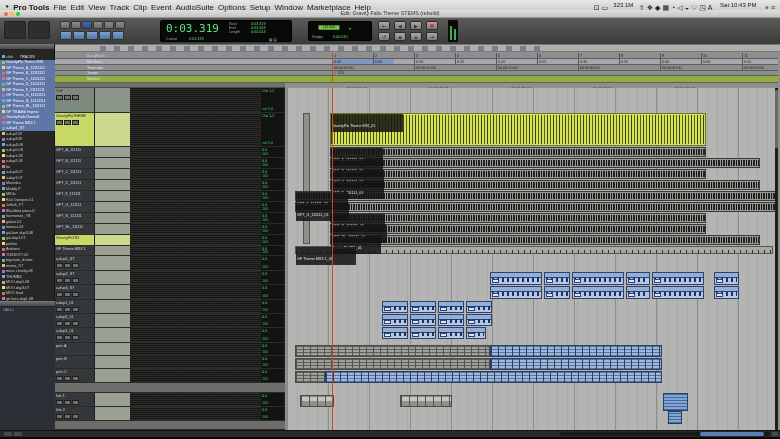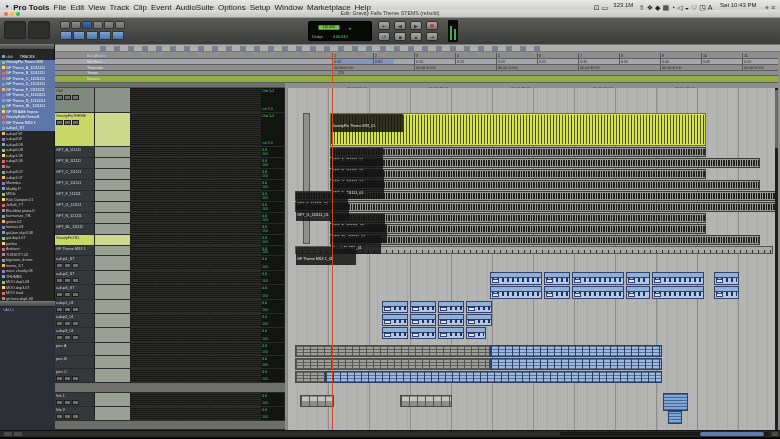--- a/index.html
+++ b/index.html
@@ -175,20 +175,32 @@
         <div class="minibtn" style="left: 115px; top: 3px; width: 10px; height: 8px;"></div>
       </div>
     <div id="mode-row">
         <div class="minibtn blue" style="left: 60px; top: 13px; width: 12px; height: 9px;"></div>
         <div class="minibtn blue" style="left: 73px; top: 13px; width: 12px; height: 9px;"></div>
         <div class="minibtn blue" style="left: 86px; top: 13px; width: 12px; height: 9px;"></div>
         <div class="minibtn blue" style="left: 99px; top: 13px; width: 12px; height: 9px;"></div>
         <div class="minibtn blue" style="left: 112px; top: 13px; width: 12px; height: 9px;"></div>
       </div>
 
+    <div id="counter-panel">
+      <span id="counter-main">0:03.319</span>
+      <span class="t4 cnt-lbl abs" style="left:68px;top:0px;">Start</span>
+      <span class="t4 abs" style="left:90px;top:0px;">0:03.319</span>
+      <span class="t4 cnt-lbl abs" style="left:68px;top:4px;">End</span>
+      <span class="t4 abs" style="left:90px;top:4px;">0:03.343</span>
+      <span class="t4 cnt-lbl abs" style="left:68px;top:8px;">Length</span>
+      <span class="t4 abs" style="left:90px;top:8px;">0:00.024</span>
+      <span class="t4 cnt-lbl abs" style="left:5px;top:15px;">Cursor</span>
+      <span class="t4 abs" style="left:28px;top:15px;">0:03.319</span>
+      <span class="t4 abs" style="left:108px;top:15px;color:#9aa59c;">▦ ▤</span>
+    </div>
 
     <div id="grid-panel">
       <span class="grid-box t4c" style="display:block;">1|0.000</span>
       <span class="t4 abs" style="left:40px;top:3px;color:#56e27d;">▾</span>
       <span class="t4 abs" style="left:3px;top:12px;color:#9aa59c;">Nudge</span>
       <span class="t4 abs" style="left:24px;top:12px;color:#56e27d;">0:00.010</span>
     </div>
 
     <div id="transport">
         <div class="tp-btn" style="left: 0px; top: 1px;">⇤</div>

